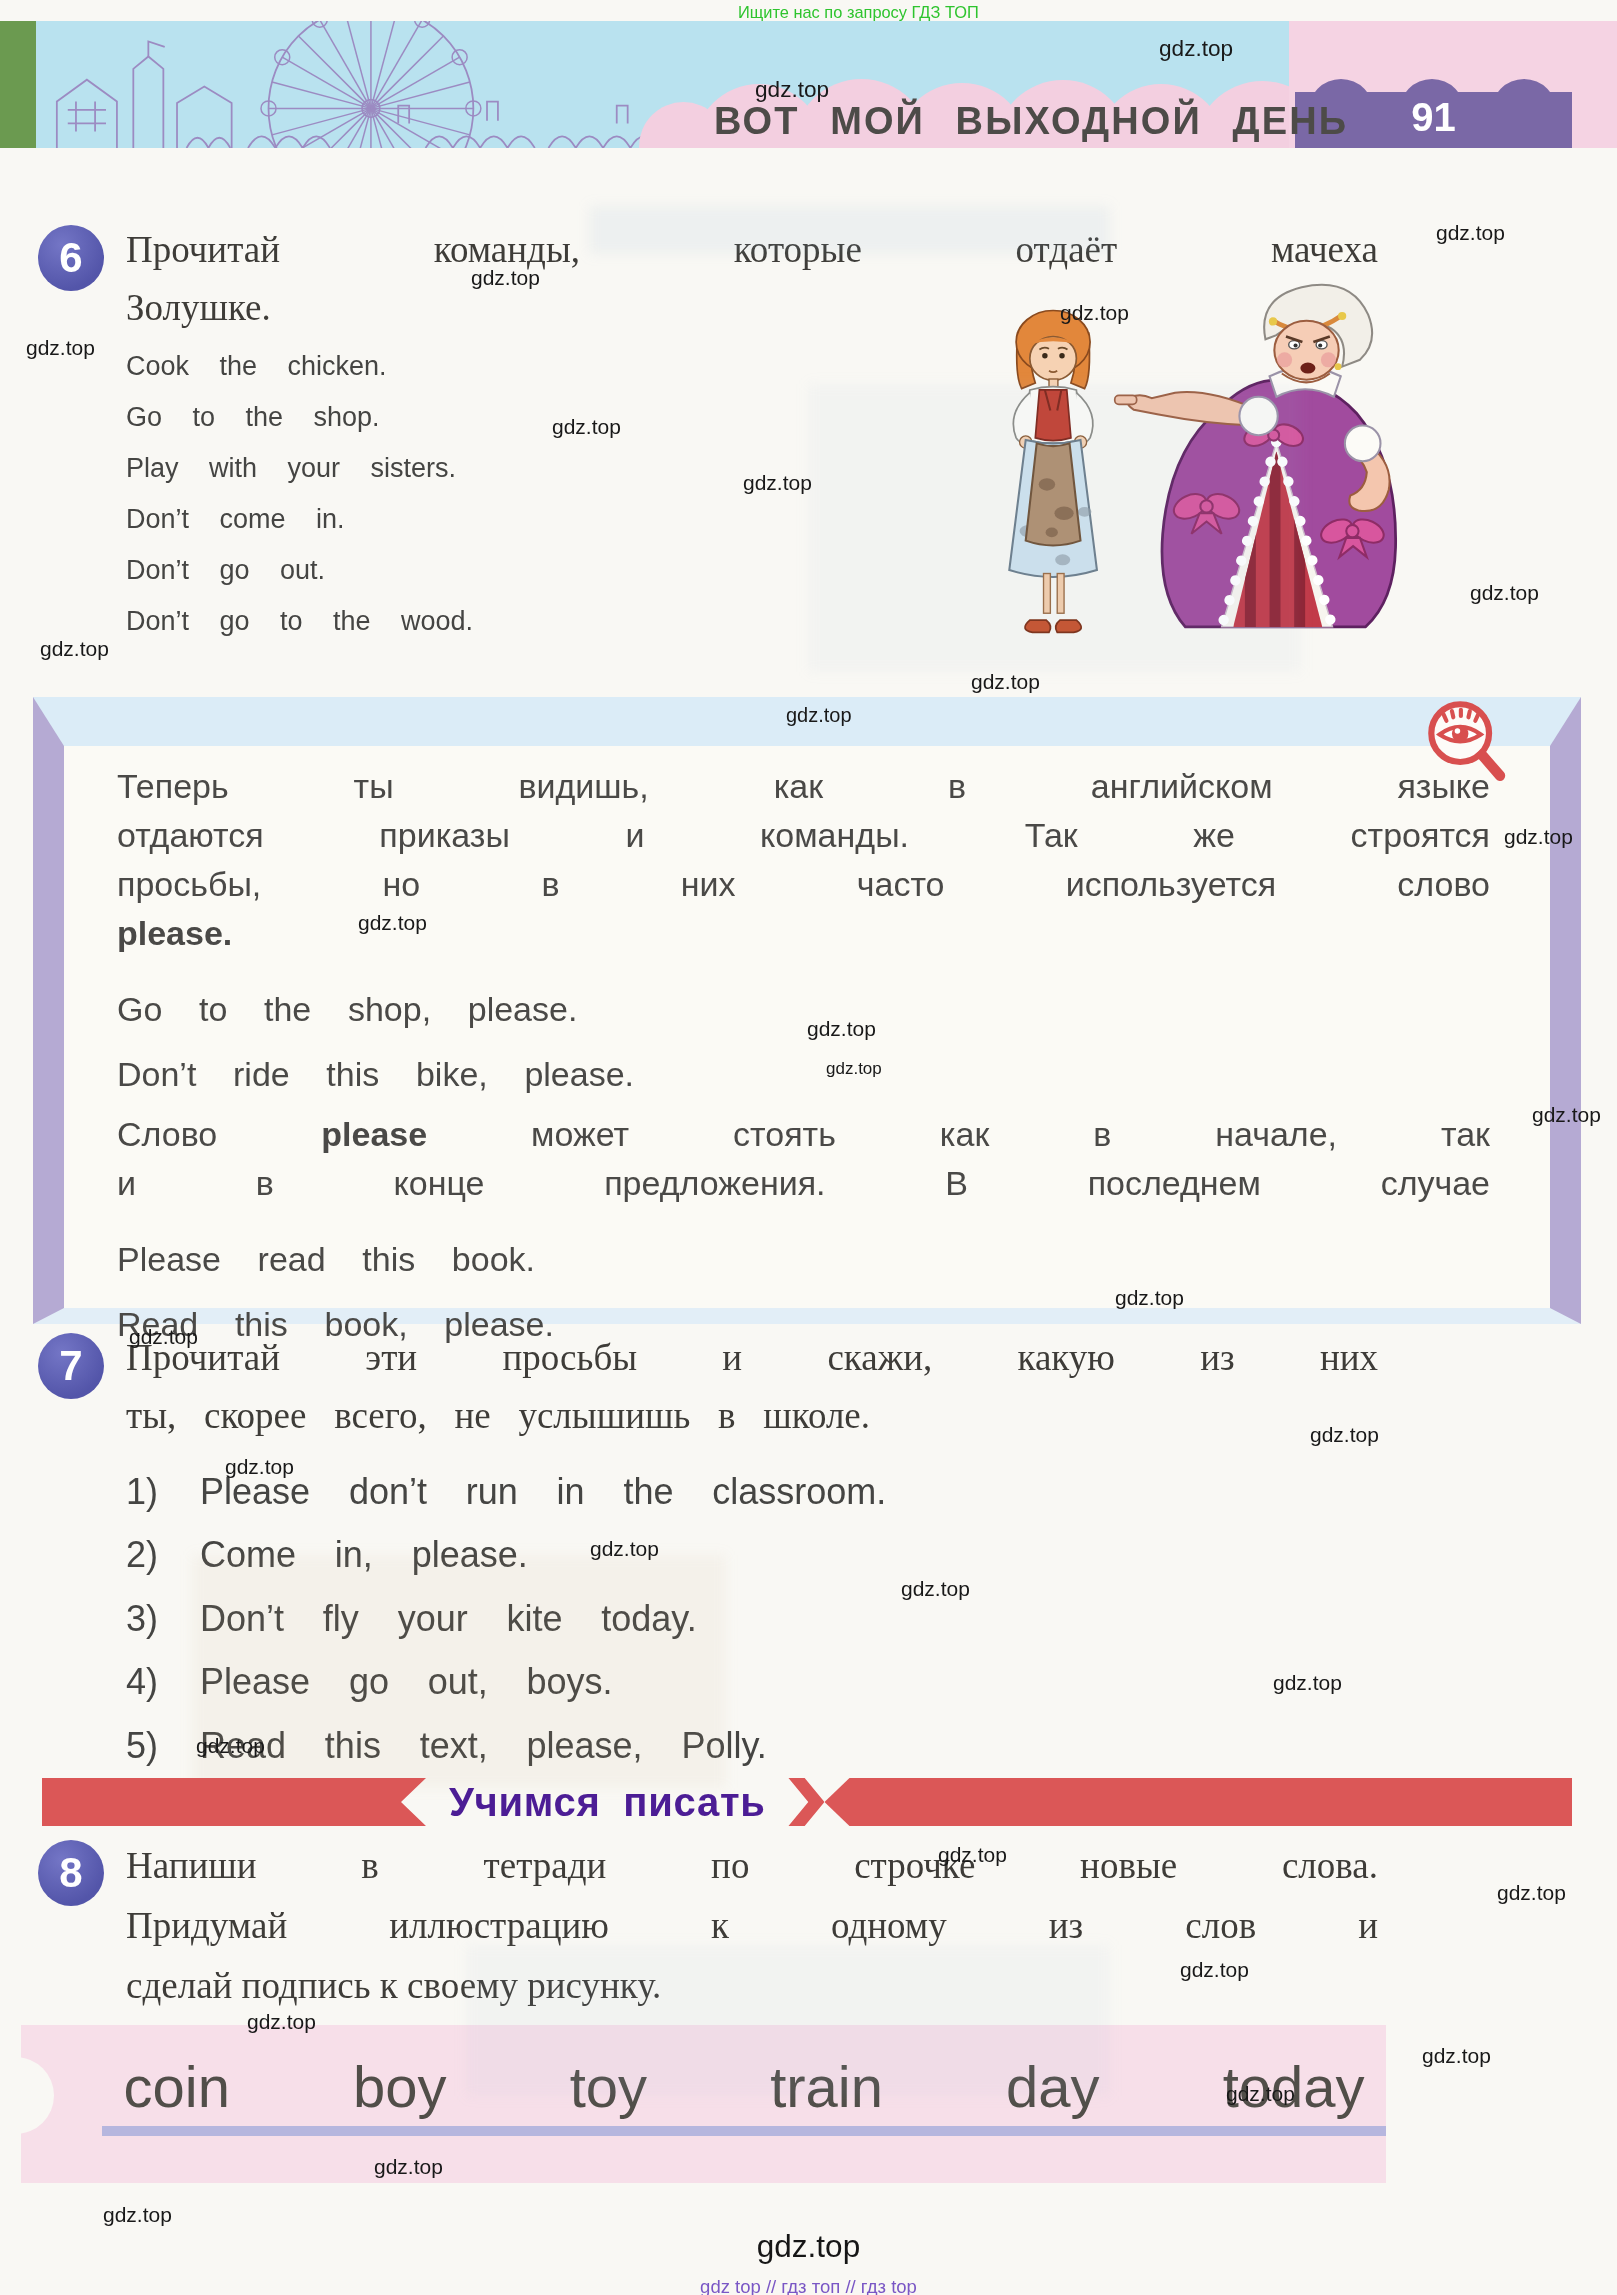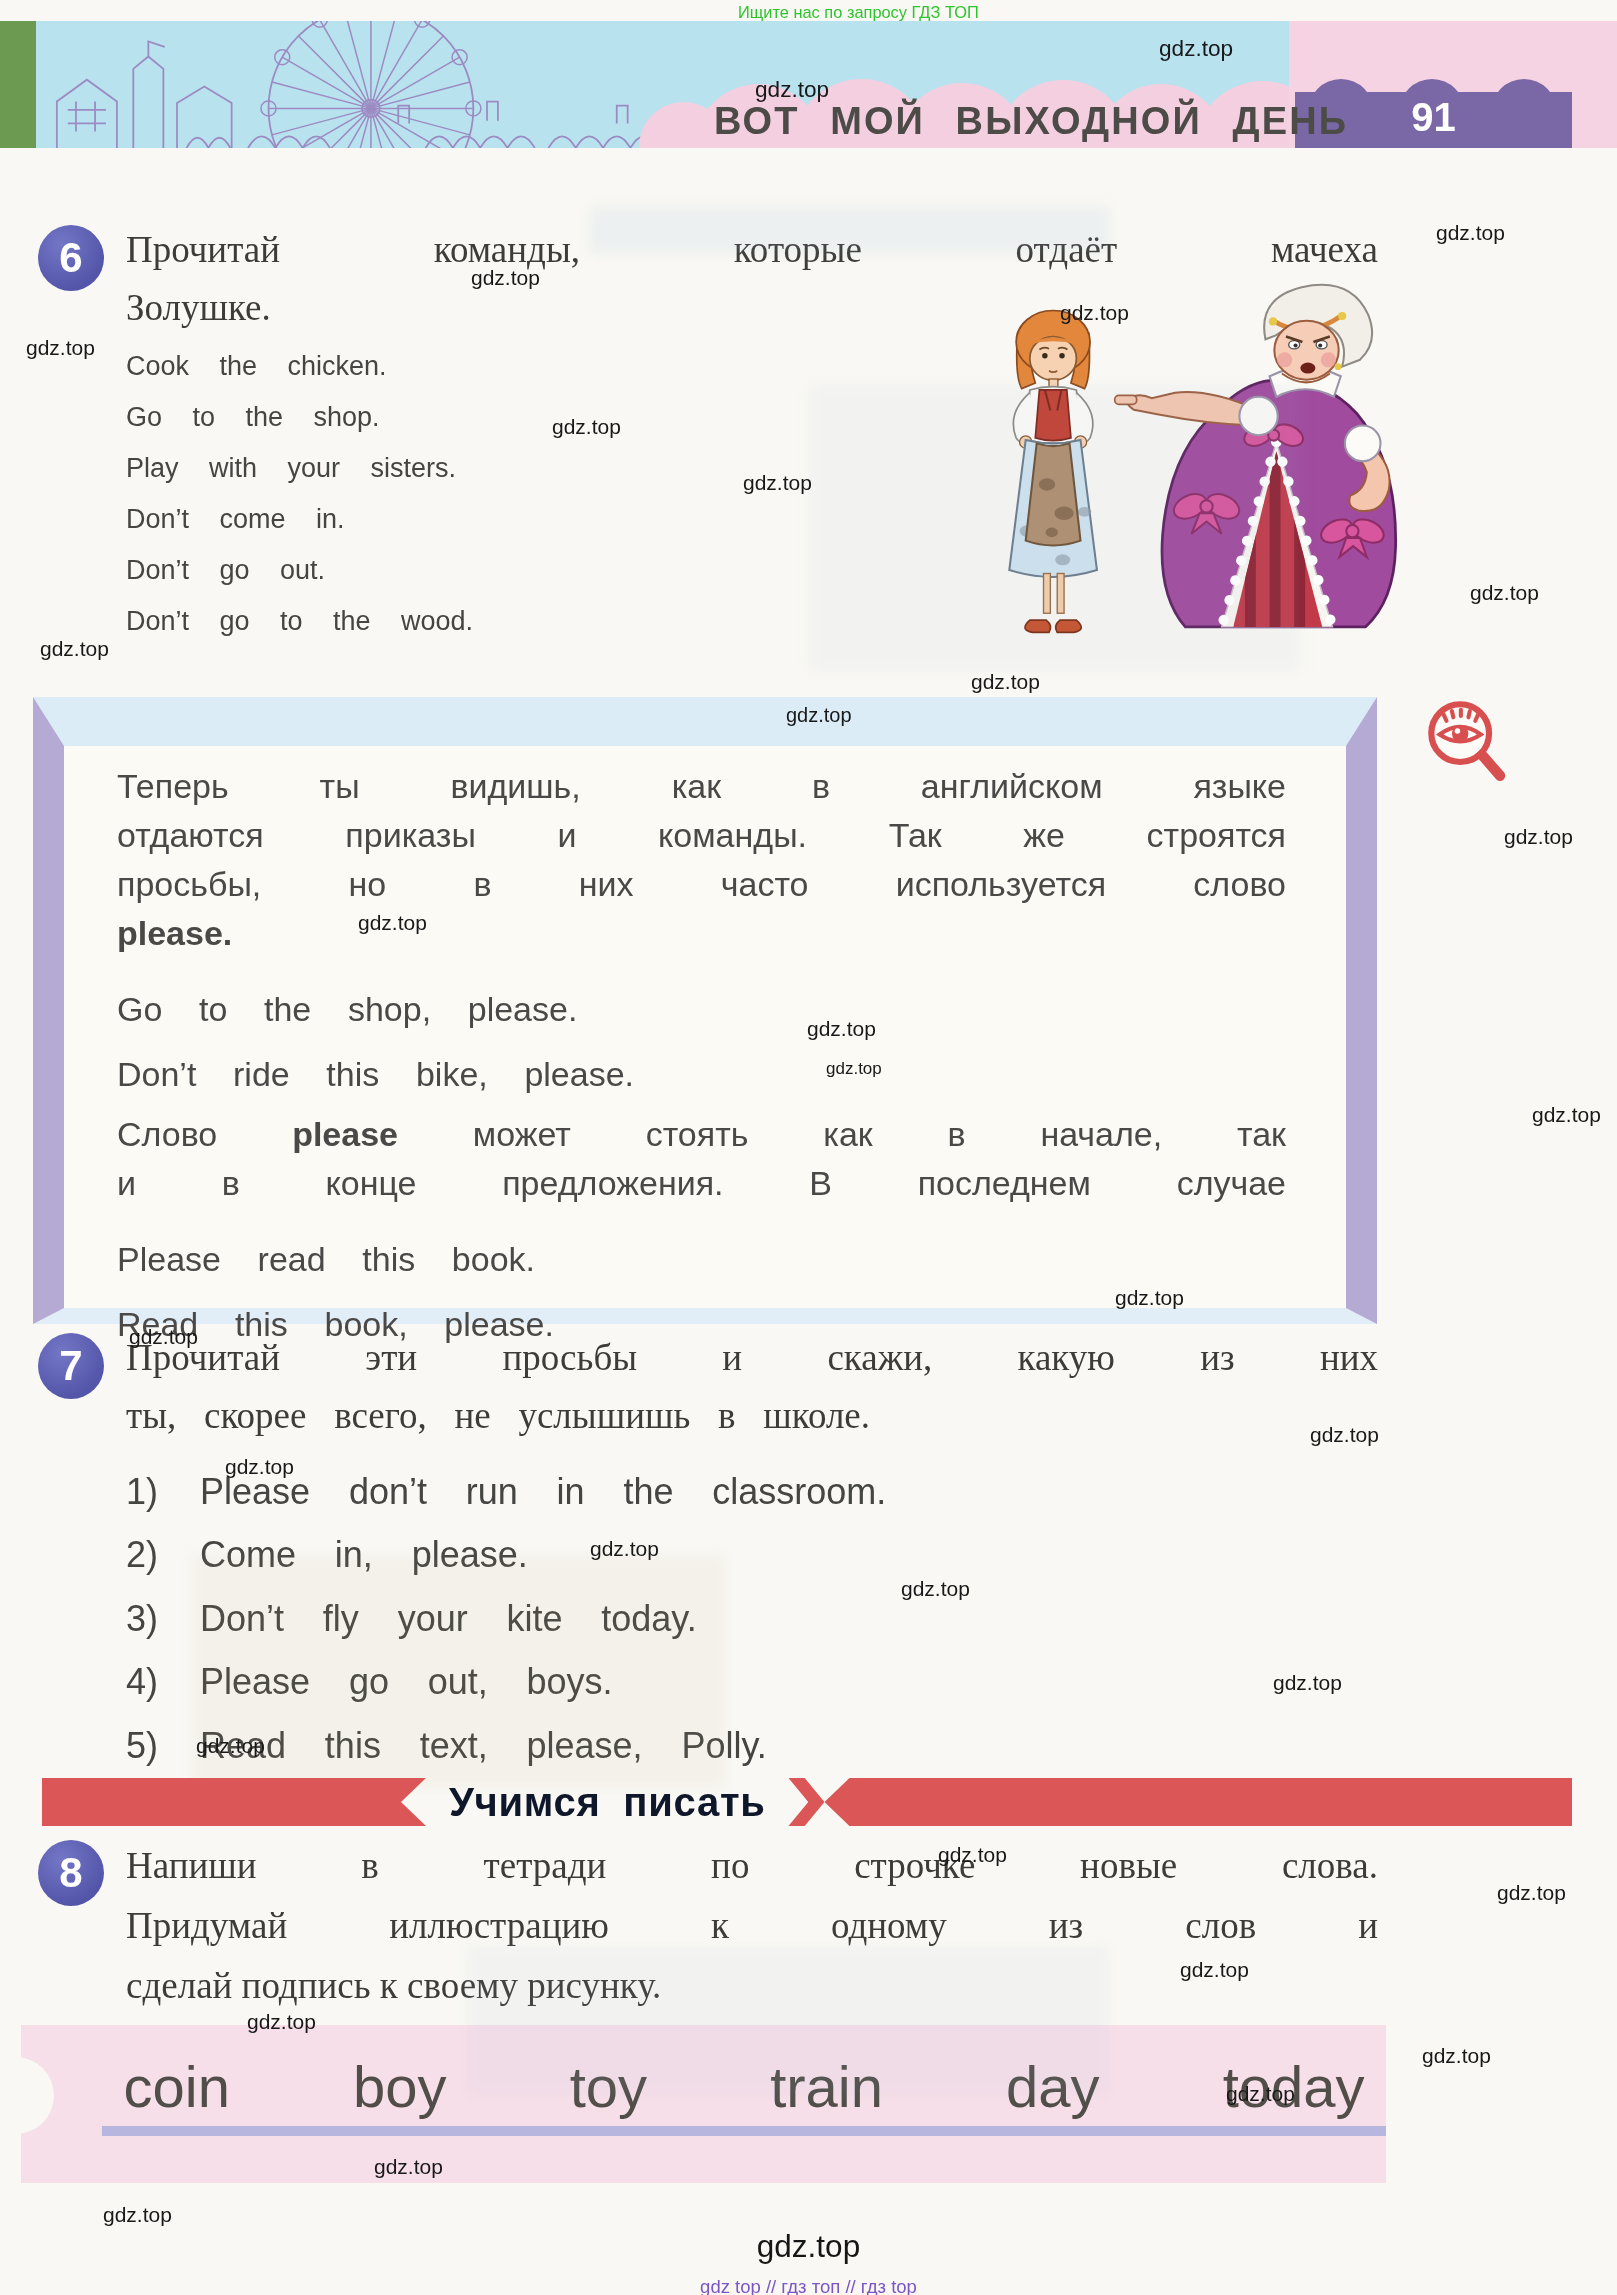--- a/index.html
+++ b/index.html
@@ -37,41 +37,41 @@
   
   .task{position:absolute;left:126px;width:1252px;font-family:"Liberation Serif","DejaVu Serif",serif;
         font-size:37px;color:#3e3c38;line-height:58px;}
   .jl{text-align:justify;text-align-last:justify;text-justify:inter-word;}
   .ws{word-spacing:0.5em;}
   .cmds{position:absolute;left:126px;top:341px;font-size:27px;color:#454543;
         line-height:51px;word-spacing:0.85em;}
   .illus{position:absolute;left:949px;top:279px;width:463px;height:363px;}
 
   
-  .rulebox{position:absolute;left:33px;top:697px;width:1344px;height:627px;box-sizing:border-box;
+  .rulebox{position:absolute;left:33px;top:697px;width:1548px;height:627px;box-sizing:border-box;
            border-top:49px solid #dbecf7;border-bottom:16.4px solid #e2eef7;
            border-left:31.5px solid #b5aad3;border-right:31.5px solid #b5aad3;background:#fbfaf5;}
   .rb-content{padding:16.4px 60px 0 53px;font-size:34px;color:#4a4947;line-height:49px;}
   .rline{width:100%;}
   .rb-gap{height:11px;}
   .rb-ex{word-spacing:0.8em;margin-top:16px;}
   .eye-icon{position:absolute;left:1423px;top:696px;width:84px;height:88px;}
 
   
   .items{position:absolute;left:126px;top:1467px;font-size:36px;color:#454543;}
   .itemrow{display:flex;line-height:49px;margin-bottom:14.4px;}
   .inum{width:74px;flex:0 0 74px;}
   .itext{word-spacing:0.8em;}
 
   
   .banner{position:absolute;left:42px;top:1778px;width:1530px;height:48px;display:flex;align-items:stretch;z-index:3;}
   .bseg{background:#db5757;}
   .bleft{flex:0 0 384px;clip-path:polygon(0 0,100% 0,calc(100% - 25px) 50%,100% 100%,0 100%);}
   .btitle{flex:0 0 auto;padding:0 23px;display:flex;align-items:center;font-size:40px;font-weight:bold;
-          color:#0f172a;letter-spacing:0.7px;word-spacing:11px;}
+          color:#4c1d95;letter-spacing:0.7px;word-spacing:11px;}
   .bchev{flex:0 0 36px;background:#db5757;align-self:center;height:48px;
          clip-path:polygon(0 0,45% 0,100% 50%,45% 100%,0 100%,55% 50%);}
   .bright{flex:1 1 auto;clip-path:polygon(25px 0,100% 0,100% 100%,25px 100%,0 50%);}
 
   
   .pinkbox{position:absolute;left:20.6px;top:2025px;width:1365px;height:158px;background:#f7dfe9;overflow:hidden;}
   .pink-notch{position:absolute;left:-44px;top:31.5px;width:77px;height:77px;border-radius:50%;background:#f9f8f4;}
   .write-line{position:absolute;left:81px;top:101px;width:1284px;height:10.3px;background:#b6b6de;}
   .words-row{position:absolute;left:103px;top:23px;width:1241px;display:flex;justify-content:space-between;
              align-items:center;font-size:58px;color:#514e49;line-height:78px;}

